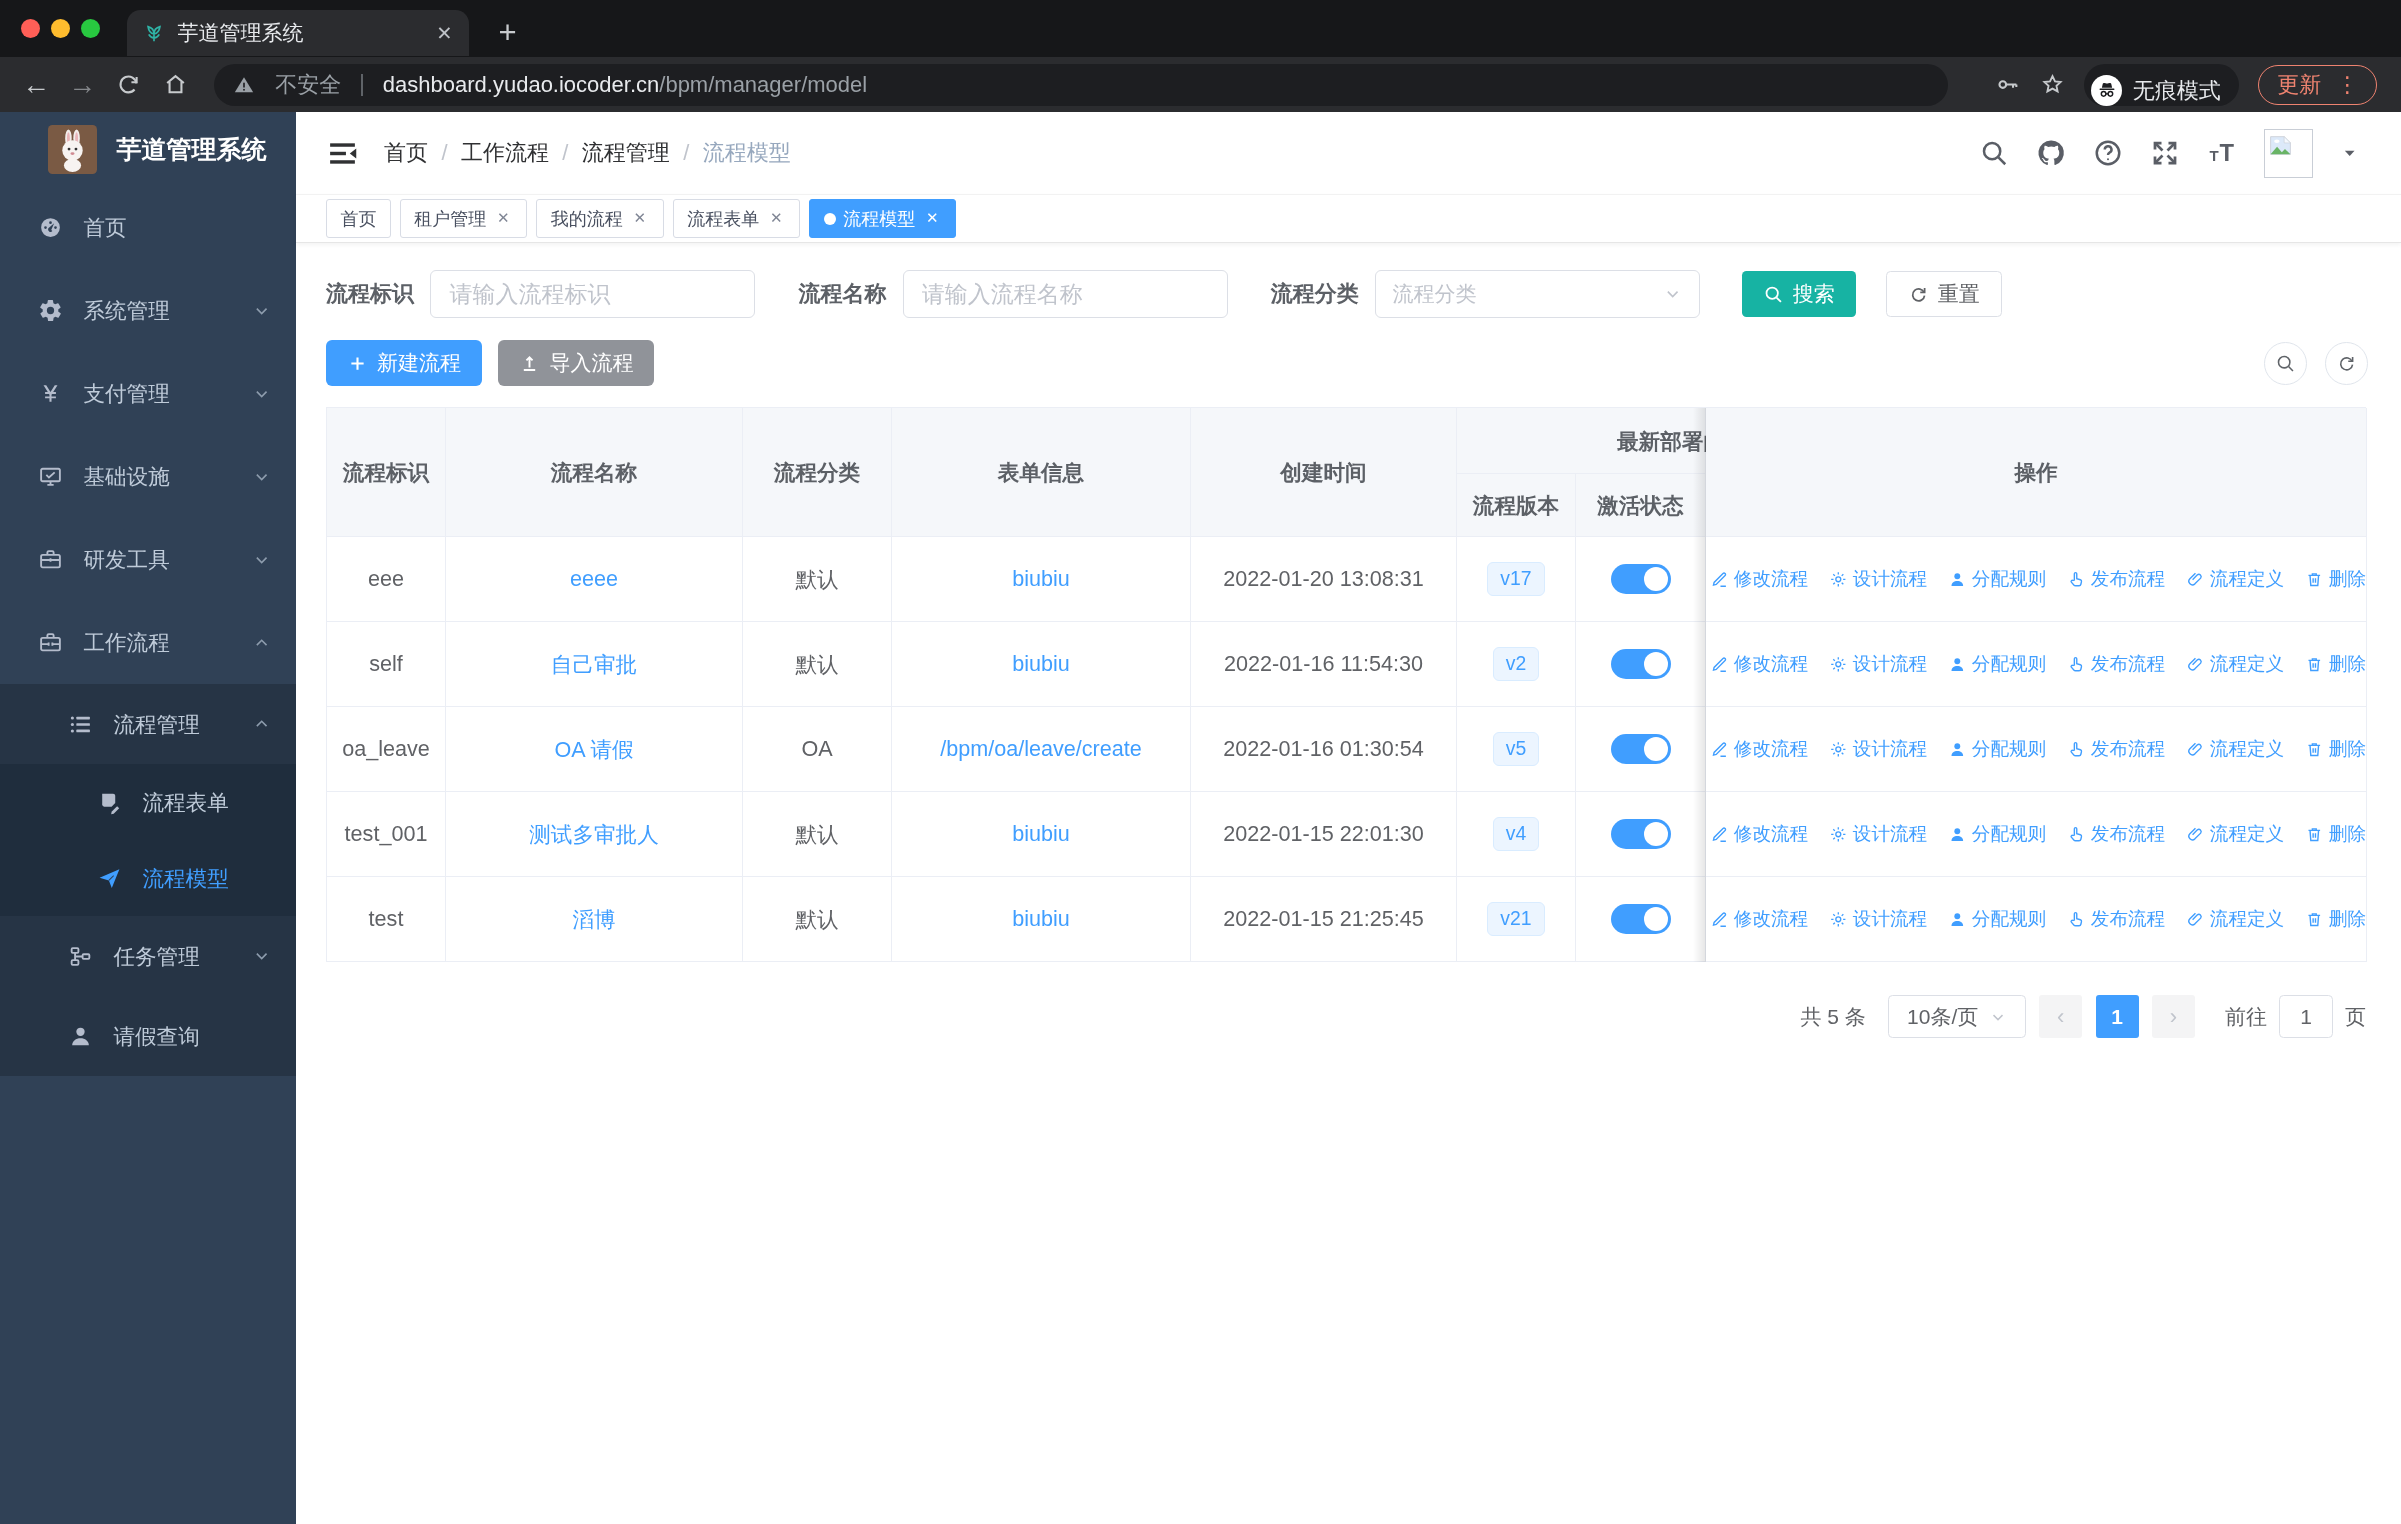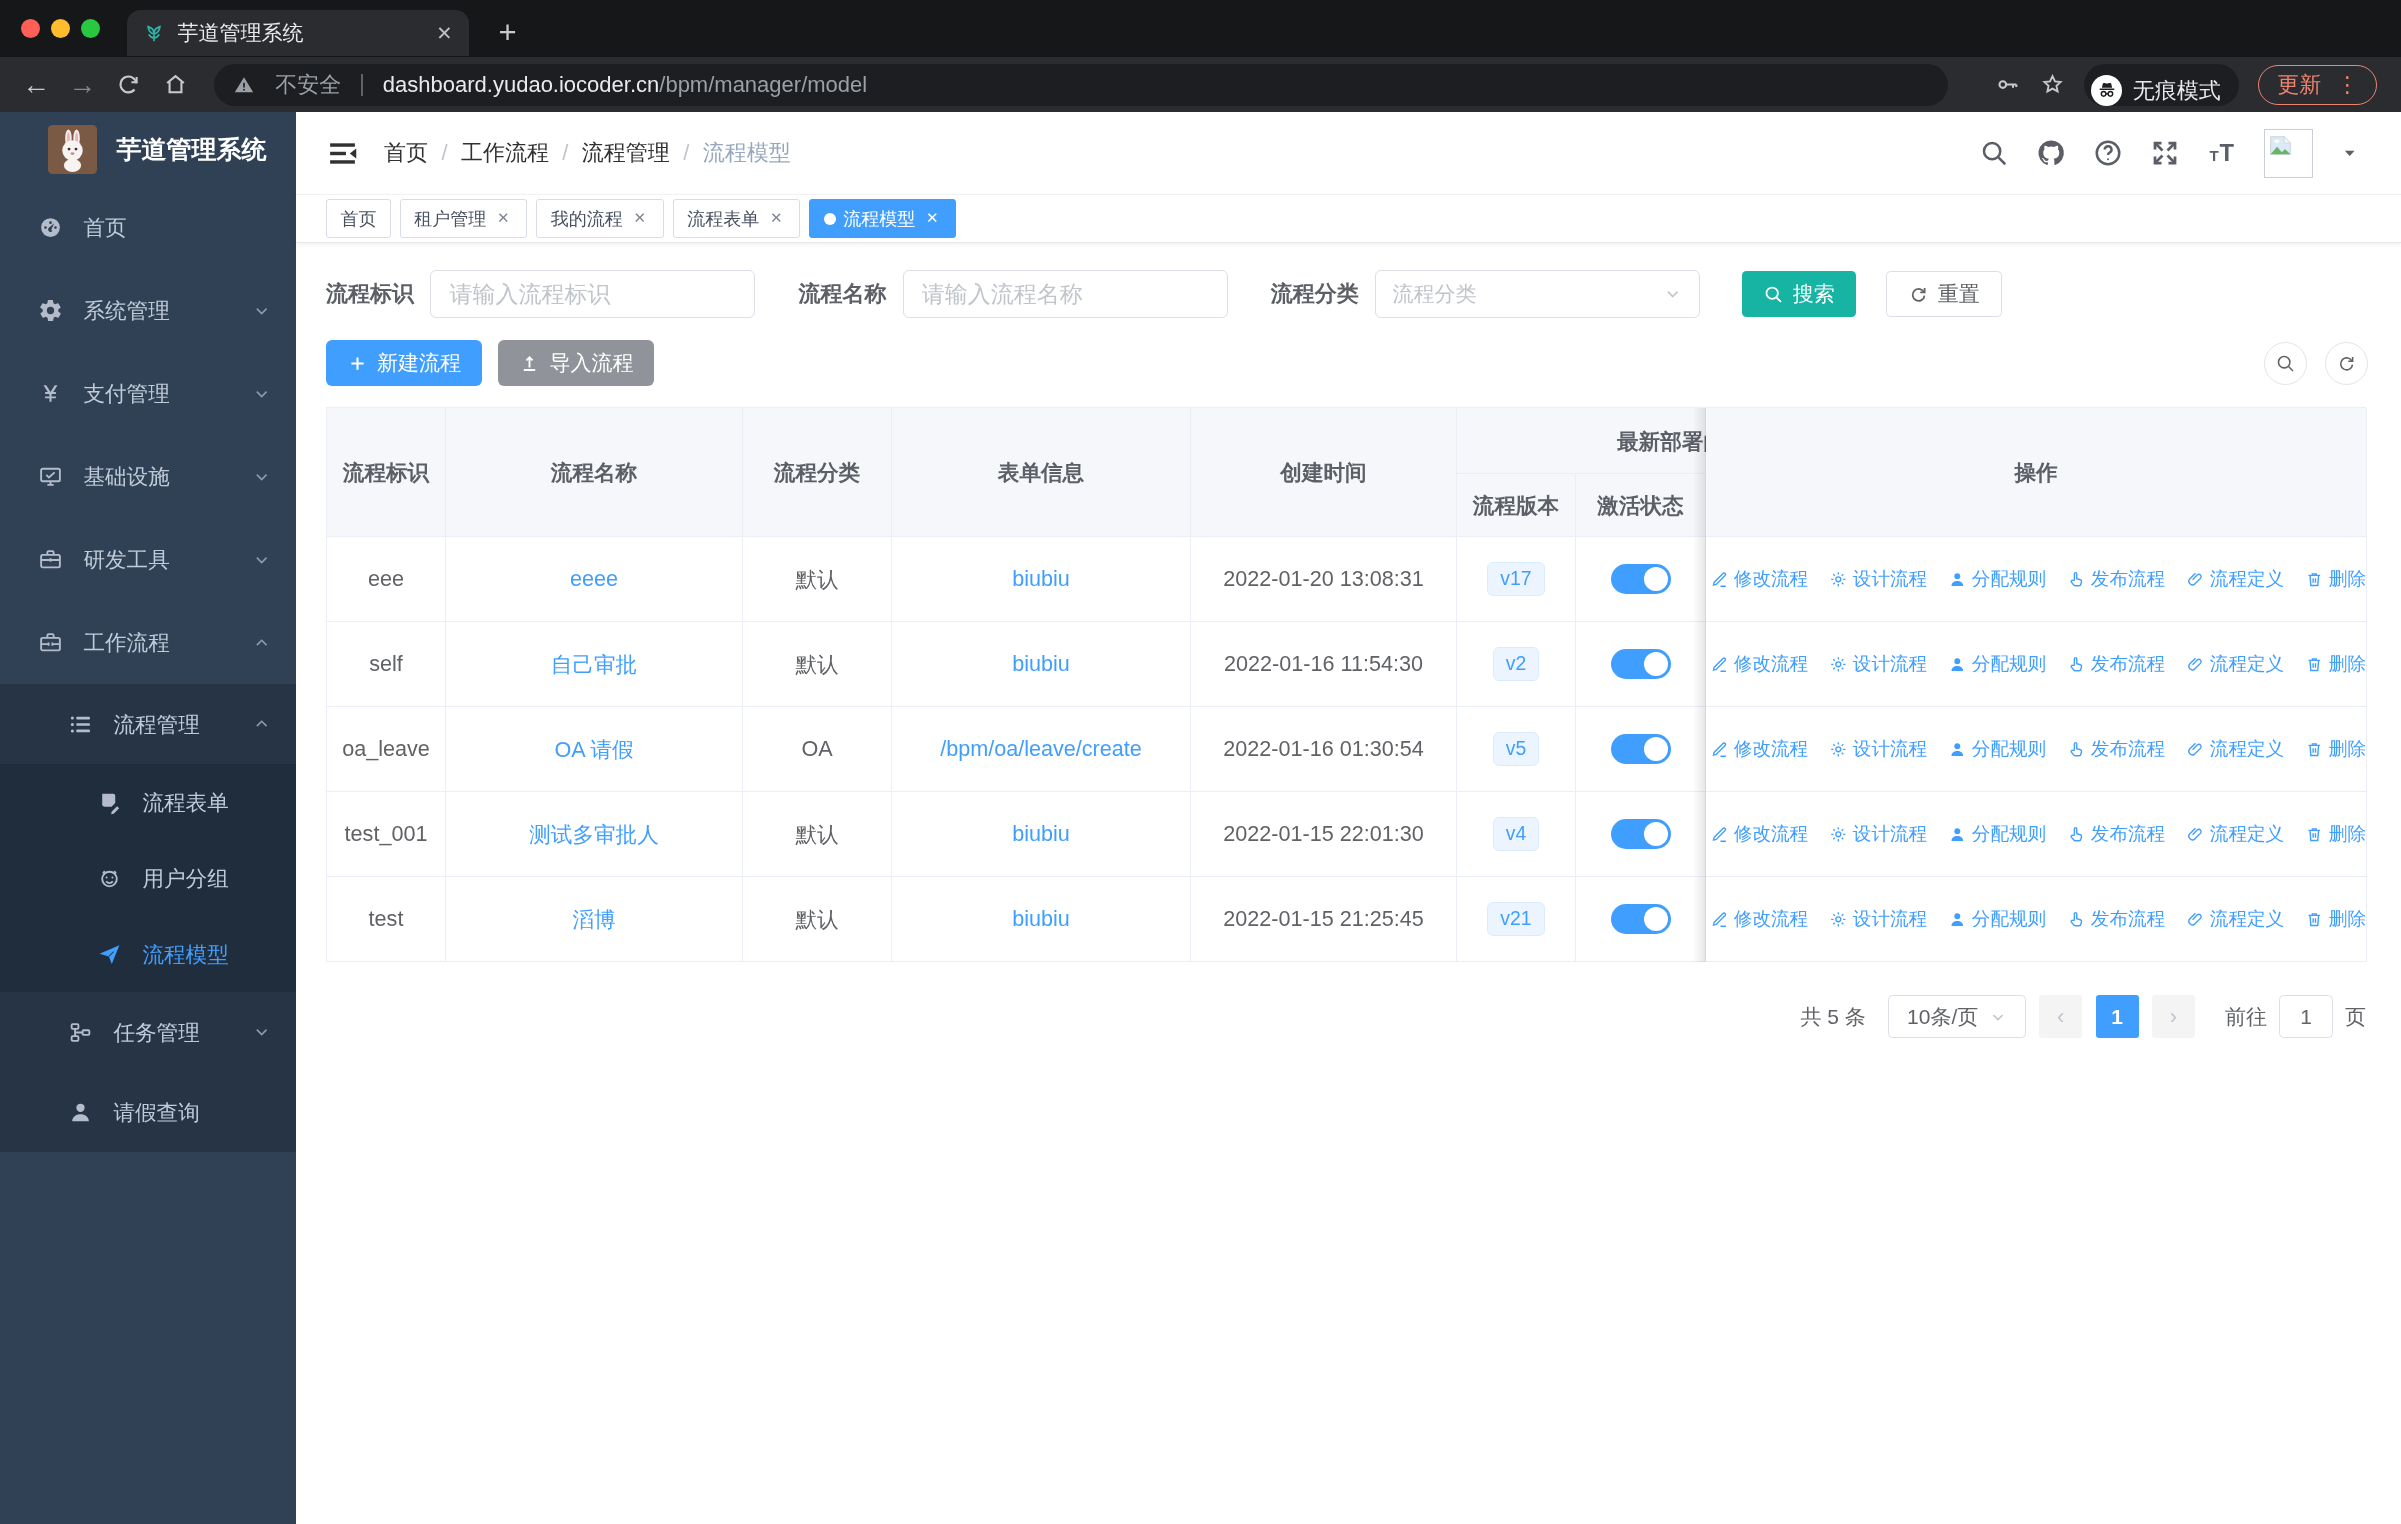--- a/index.html
+++ b/index.html
@@ -358,31 +358,20 @@
         </div>
         <div class="menu-item lvl2 shade2" data-interactable="true">
           <span class="mi-icon icon" data-interactable="false">
             <svg viewBox="0 0 24 24" fill="currentColor">
               <path d="M5 3.5h10.5a2 2 0 0 1 2 2v7l-3.5 3.5H7a2 2 0 0 1-2-2v-10.5z"></path>
               <path d="M14 20.8l5.3-5.3 2 2-5.3 5.3-2.4.4z"></path>
             </svg>
           </span>
           <span class="mi-label" data-interactable="false">流程表单</span>
         </div>
-        <div class="menu-item lvl2 shade2" data-interactable="true">
-          <span class="mi-icon icon" data-interactable="false">
-            <svg viewBox="0 0 24 24" fill="none" stroke="currentColor" stroke-width="1.8">
-              <circle cx="12" cy="12.5" r="7"></circle>
-              <circle cx="9.2" cy="11" r="1" fill="currentColor" stroke="none"></circle>
-              <circle cx="14.8" cy="11" r="1" fill="currentColor" stroke="none"></circle>
-              <path d="M8.8 14.8c1 1.1 2 1.6 3.2 1.6s2.2-.5 3.2-1.6M5.7 7.2L7.5 5M18.3 7.2L16.5 5"></path>
-            </svg>
-          </span>
-          <span class="mi-label" data-interactable="false">用户分组</span>
-        </div>
         <div class="menu-item lvl2 shade2 active" data-interactable="true">
           <span class="mi-icon icon" data-interactable="false">
             <svg viewBox="0 0 24 24" fill="currentColor">
               <path d="M2.5 11.3L21.5 3l-7.3 18-2.8-7.2z"></path>
               <path d="M11.4 13.8l4.6-4.6" stroke="#304156" stroke-width="1" fill="none"></path>
             </svg>
           </span>
           <span class="mi-label" data-interactable="false">流程模型</span>
         </div>
         <div class="menu-item lvl1 shade1" data-interactable="true">

